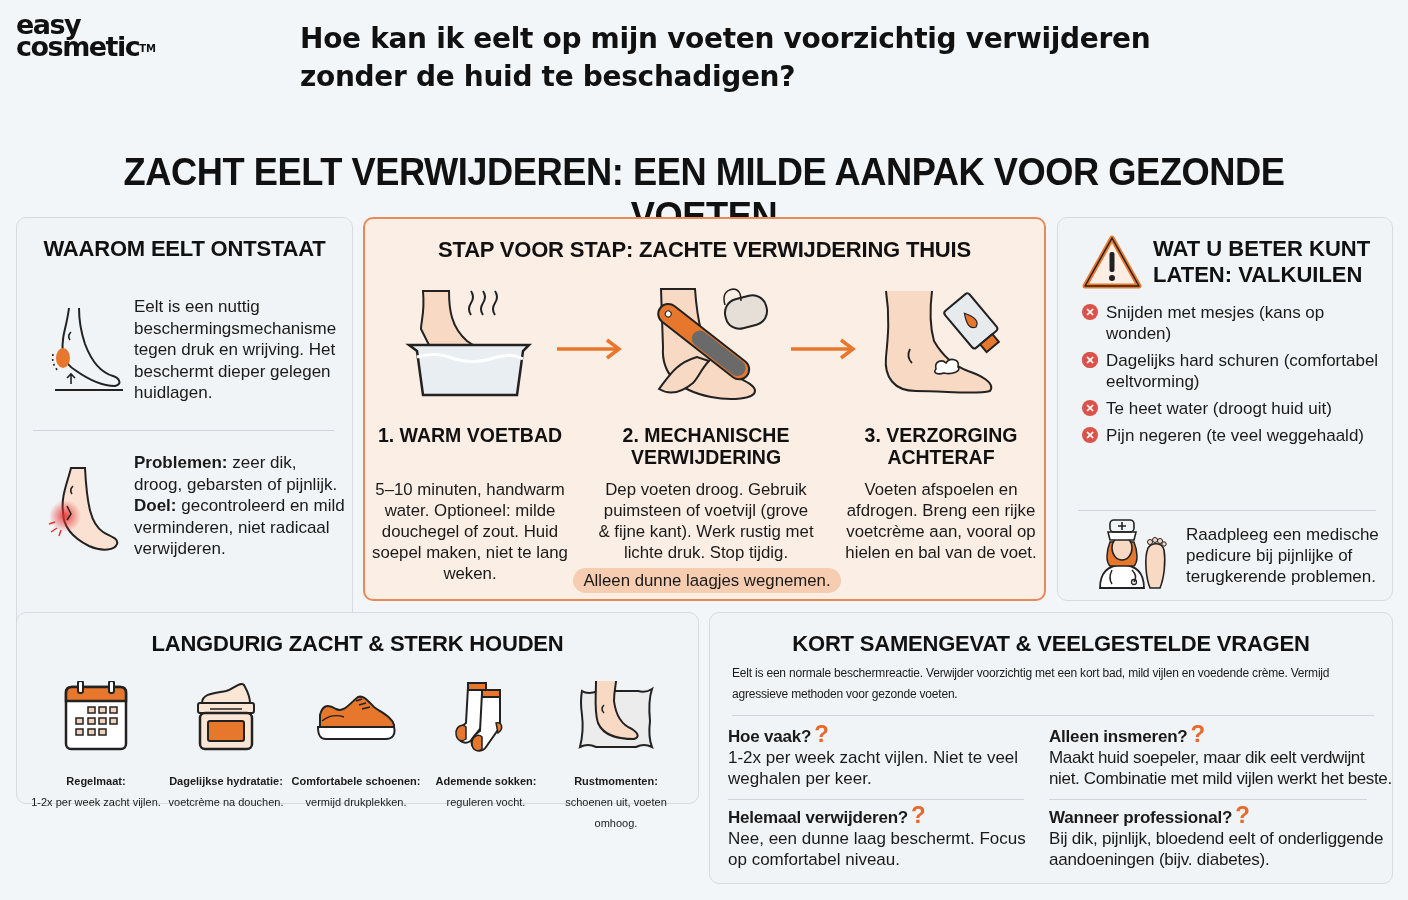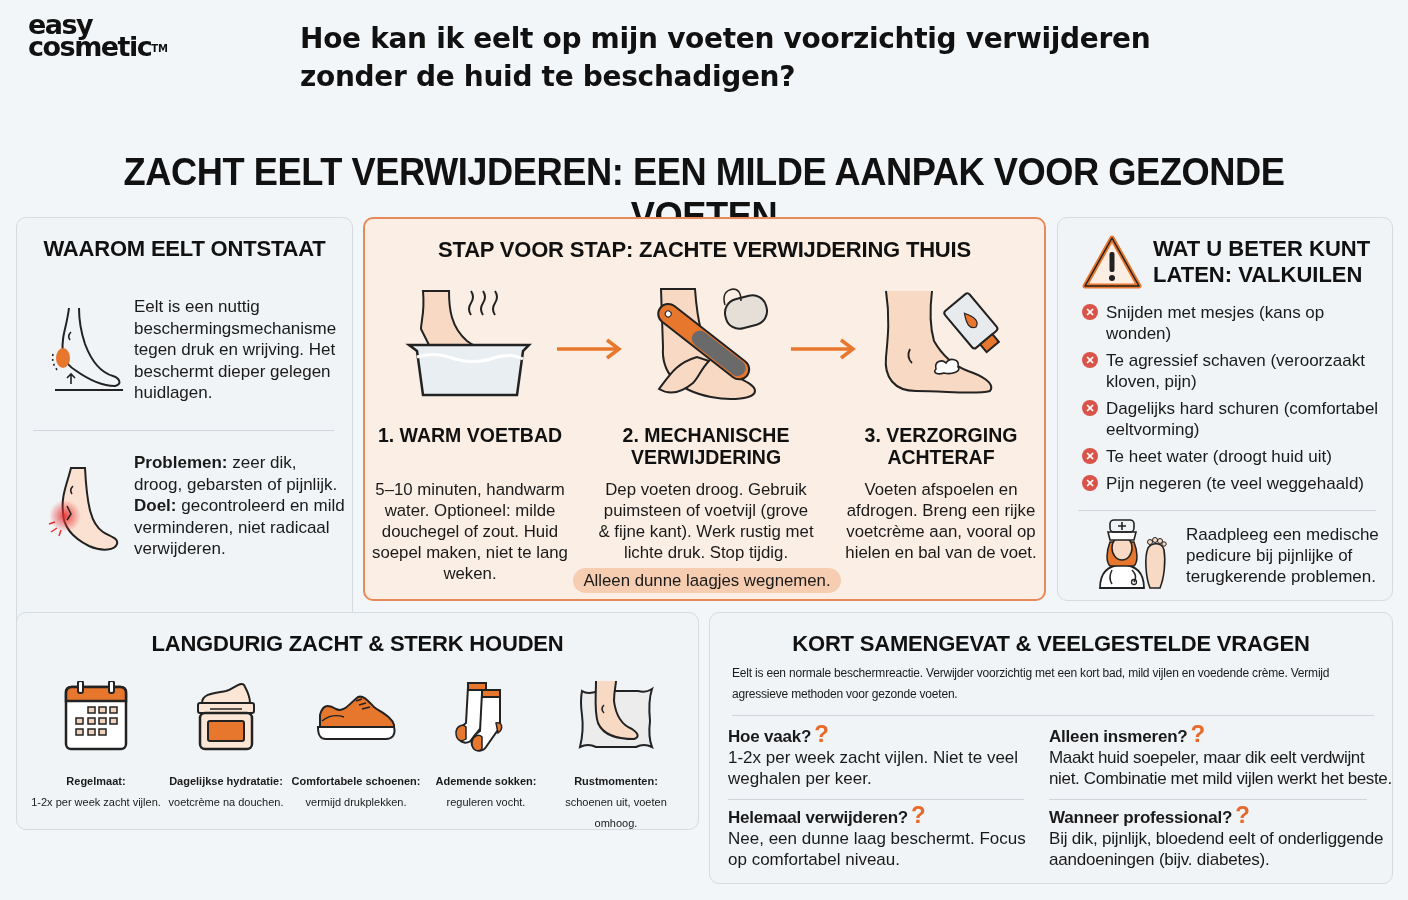--- a/index.html
+++ b/index.html
@@ -1,19 +1,19 @@
 <!DOCTYPE html>
 <html><head>
 <meta charset="utf-8">
 <style>
   * { box-sizing: border-box; margin: 0; padding: 0; }
   html, body { width: 1408px; height: 900px; overflow: hidden; }
   body { background: #f3f6f8; font-family: "Liberation Sans", sans-serif; color: #1a1a1a; position: relative; }
 
-  .logo { position: absolute; left: 28px; top: 14px; line-height: 22px; }
+  .logo { position: absolute; left: 16px; top: 14px; line-height: 22px; }
   .logo .l1, .logo .l2 { font-family: "DejaVu Sans", sans-serif; font-weight: bold; font-size: 27px; letter-spacing: -1.5px; color: #111; display: block; }
   .logo .tm { font-size: 10px; letter-spacing: 0; vertical-align: top; position: relative; top: 2px; }
 
   .question { position: absolute; left: 300px; top: 20px; width: 880px; font-family: "DejaVu Sans", sans-serif; font-weight: bold; font-size: 28px; line-height: 38px; color: #111; letter-spacing: -0.3px; }
 
   .main-title { position: absolute; left: 0; top: 150px; width: 1408px; text-align: center; font-family: "Liberation Sans", sans-serif; font-weight: bold; font-size: 39px; color: #111; letter-spacing: -0.5px; transform: scaleX(0.93); }
 
   .card { position: absolute; background: #f1f4f6; border: 1.5px solid #d6dbe0; border-radius: 10px; }
   .card h2 { font-weight: bold; font-size: 22px; color: #111; text-align: center; letter-spacing: -0.2px; }
 
@@ -40,21 +40,21 @@
   .warn-icon { position: absolute; left: 24px; top: 16px; width: 60px; height: 56px; }
   .pit-title { position: absolute; left: 95px; top: 18px; font-size: 22px; line-height: 26px; font-weight: bold; color: #111; }
   .pit-list { position: absolute; left: 24px; top: 84px; list-style: none; width: 300px; }
   .pit-list li { position: relative; padding-left: 24px; font-size: 17px; line-height: 21px; margin-bottom: 6px; }
   .pit-list li .x { position: absolute; left: 0; top: 2px; width: 16px; height: 16px; border-radius: 50%; background: #d9534a; color: #fff; font-size: 11px; line-height: 16px; text-align: center; font-weight: bold; }
   .pit-divider { position: absolute; left: 20px; right: 16px; top: 292px; height: 1px; background: #cfd5da; }
   .pit-doc { position: absolute; left: 30px; top: 300px; width: 80px; height: 72px; }
   .pit-note { position: absolute; left: 128px; top: 306px; width: 210px; font-size: 17px; line-height: 21px; }
 
   
-  #card-long { left: 16px; top: 612px; width: 683px; height: 218px; }
+  #card-long { left: 16px; top: 612px; width: 683px; height: 192px; }
   #card-long h2 { margin-top: 18px; }
   .tip { position: absolute; top: 68px; width: 132px; text-align: center; }
   .tip .img { width: 80px; height: 72px; margin: 0 auto; }
   .tip .lab { margin-top: 14px; font-size: 11px; line-height: 21px; }
   .tip .lab b { font-weight: bold; display: block; }
 
   
   #card-faq { left: 709px; top: 612px; width: 684px; height: 272px; }
   #card-faq h2 { margin-top: 18px; }
   .faq-summary { position: absolute; left: 22px; top: 50px; width: 640px; font-size: 12px; line-height: 21px; letter-spacing: -0.2px; }
@@ -171,21 +171,21 @@
 <section class="card" id="card-pitfalls">
   <svg class="warn-icon" viewBox="0 0 60 56">
     <path d="M30 4 L57 52 L3 52 Z" fill="#fdeee3" stroke="#e8772e" stroke-width="5" stroke-linejoin="round"></path>
     <path d="M30 4 L57 52 L3 52 Z" fill="none" stroke="#222" stroke-width="1.5" stroke-linejoin="round"></path>
     <rect x="27.5" y="18" width="5" height="20" rx="2" fill="#222"></rect>
     <circle cx="30" cy="44" r="3" fill="#222"></circle>
   </svg>
   <div class="pit-title">WAT U BETER KUNT LATEN: VALKUILEN</div>
   <ul class="pit-list">
     <li><span class="x">✕</span><span>Snijden met mesjes (kans op wonden)</span></li>
-    <li><span class="x">✕</span><span>Te agressief schaven (veroorzaakt kloven, pijn)</span></li>
+    <li><span class="x">✕</span></li>
     <li><span class="x">✕</span><span>Dagelijks hard schuren (comfortabel eeltvorming)</span></li>
     <li><span class="x">✕</span><span>Te heet water (droogt huid uit)</span></li>
     <li><span class="x">✕</span><span>Pijn negeren (te veel weggehaald)</span></li>
   </ul>
   <div class="pit-divider"></div>
   <svg class="pit-doc" viewBox="0 0 80 72">
     <path d="M12 70 C12 54 20 48 34 46 C48 48 56 54 56 70 Z" fill="#fff" stroke="#222" stroke-width="1.8"></path>
     <path d="M22 24 C18 34 18 44 22 48 L46 48 C50 44 50 34 46 24 Z" fill="#e8772e" stroke="#222" stroke-width="1.5"></path>
     <ellipse cx="34" cy="30" rx="10" ry="12" fill="#f8d9c3" stroke="#222" stroke-width="1.5"></ellipse>
     <path d="M20 14 L48 14 L46 22 L22 22 Z" fill="#fff" stroke="#222" stroke-width="1.6"></path>

